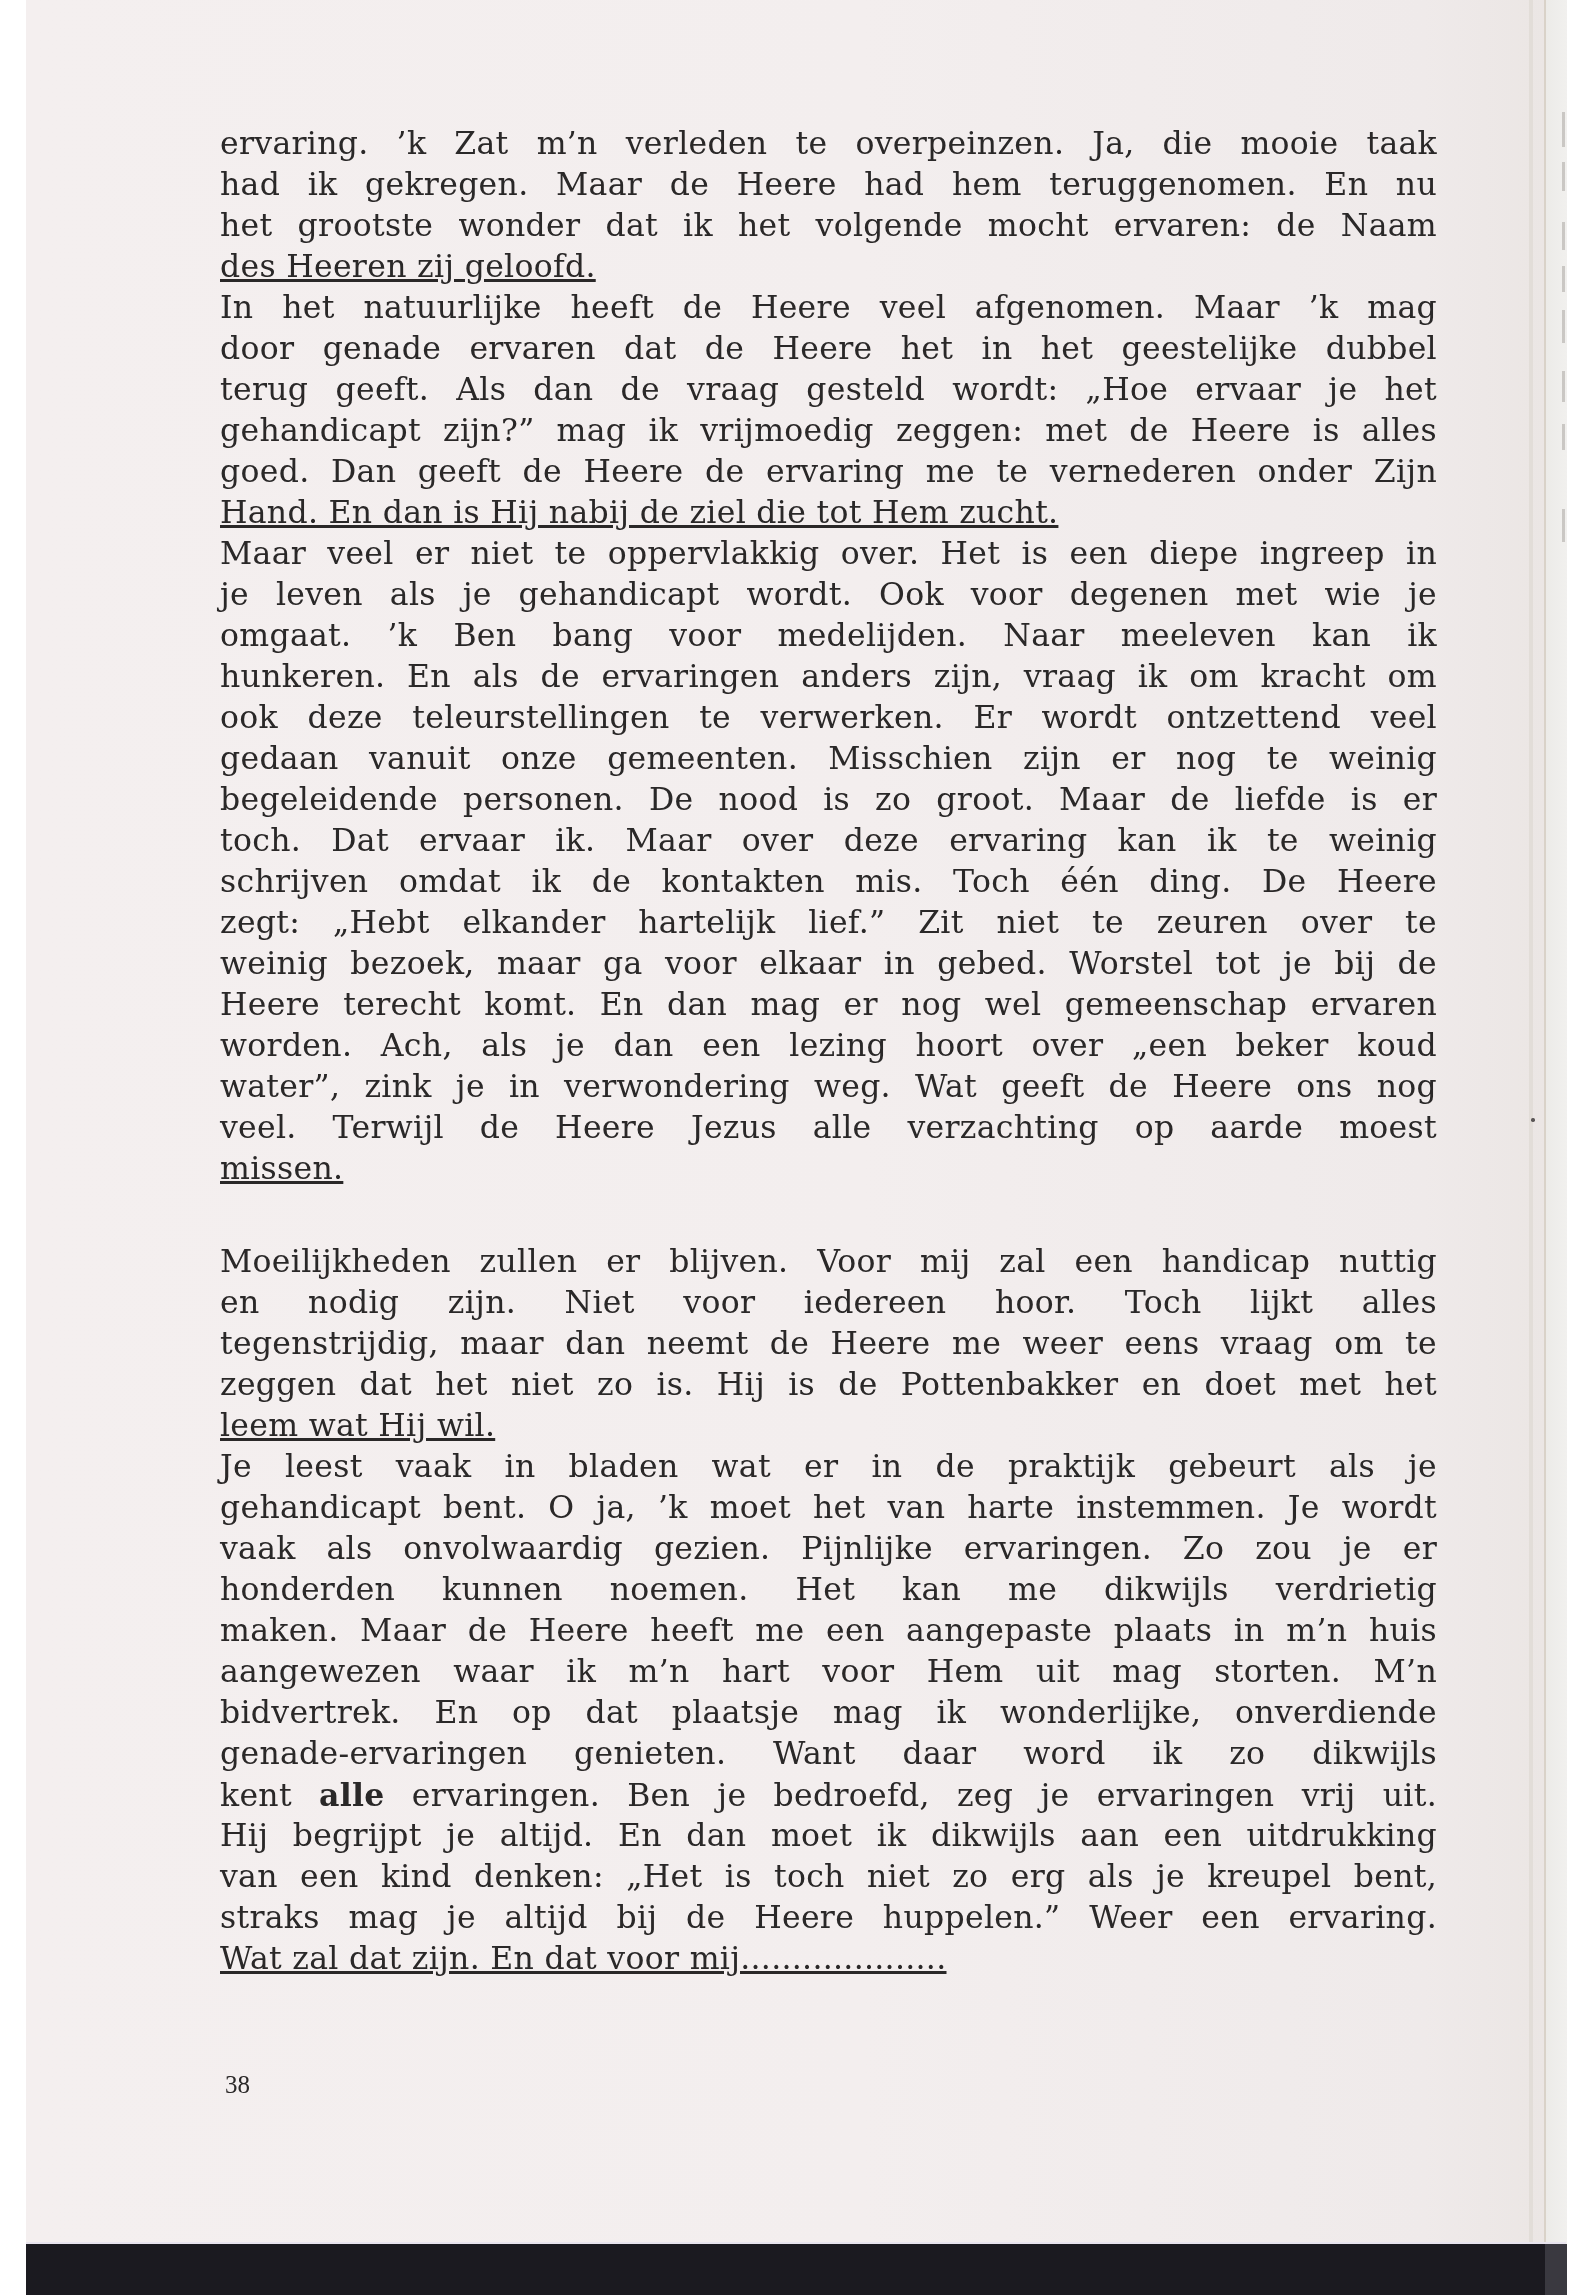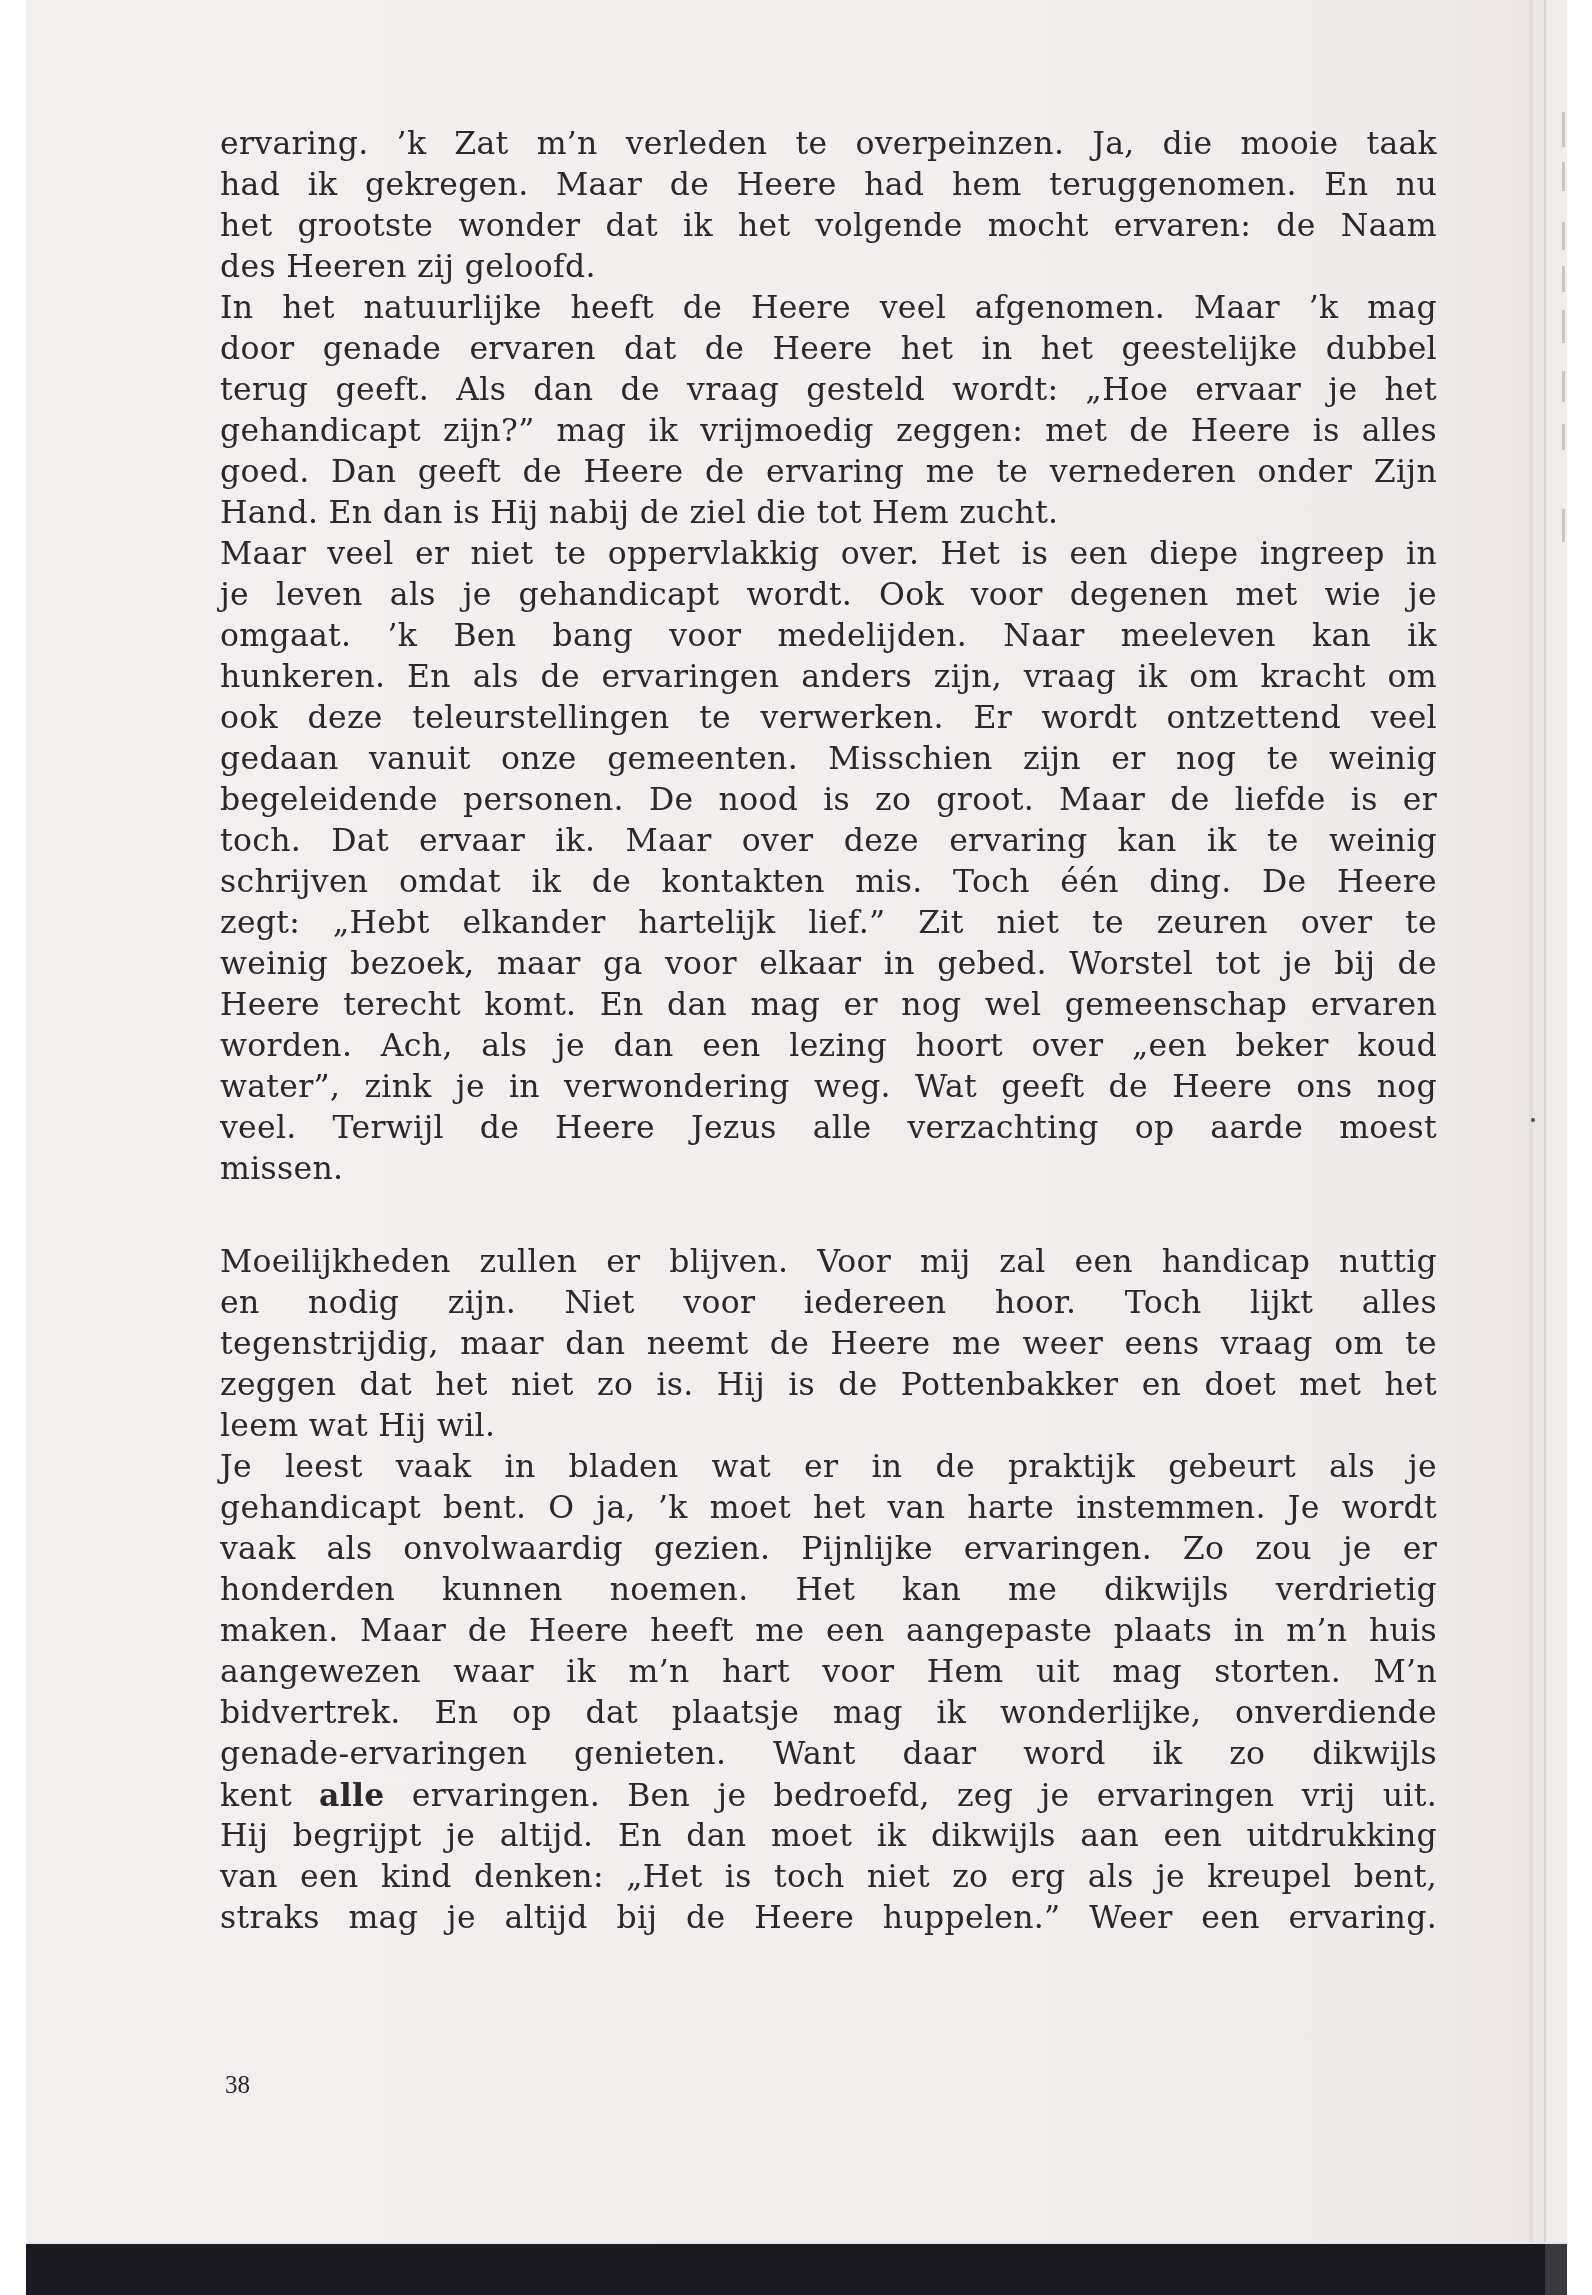--- a/index.html
+++ b/index.html
@@ -98,20 +98,21 @@
     .line {
       display: block;
       height: 41px;
       white-space: nowrap;
       text-align: justify;
       text-align-last: justify;
       overflow: visible;
     }
     .line.last {
       text-align-last: left;
+      text-decoration: underline;
     }
     .bold-word { font-weight: bold; }
     .page-number {
       position: absolute;
       left: 225px;
       top: 2064px;
       font-family: "Liberation Serif", serif;
       font-size: 25px;
       line-height: 41px;
       color: #2a2828;
@@ -185,17 +186,18 @@
       <div class="line">vaak als onvolwaardig gezien. Pijnlijke ervaringen. Zo zou je er</div>
       <div class="line">honderden kunnen noemen. Het kan me dikwijls verdrietig</div>
       <div class="line">maken. Maar de Heere heeft me een aangepaste plaats in m’n huis</div>
       <div class="line">aangewezen waar ik m’n hart voor Hem uit mag storten. M’n</div>
       <div class="line">bidvertrek. En op dat plaatsje mag ik wonderlijke, onverdiende</div>
       <div class="line">genade-ervaringen genieten. Want daar word ik zo dikwijls</div>
       <div class="line"><span>kent </span><span class="bold-word">alle</span><span> ervaringen. Ben je bedroefd, zeg je ervaringen vrij uit.</span></div>
       <div class="line">Hij begrijpt je altijd. En dan moet ik dikwijls aan een uitdrukking</div>
       <div class="line">van een kind denken: „Het is toch niet zo erg als je kreupel bent,</div>
       <div class="line">straks mag je altijd bij de Heere huppelen.” Weer een ervaring.</div>
+      <div class="line last">Wat zal dat zijn. En dat voor mij....................</div>
     </div>
 
   <div class="page-number">38</div>
 </div>
 
 
 </body></html>

